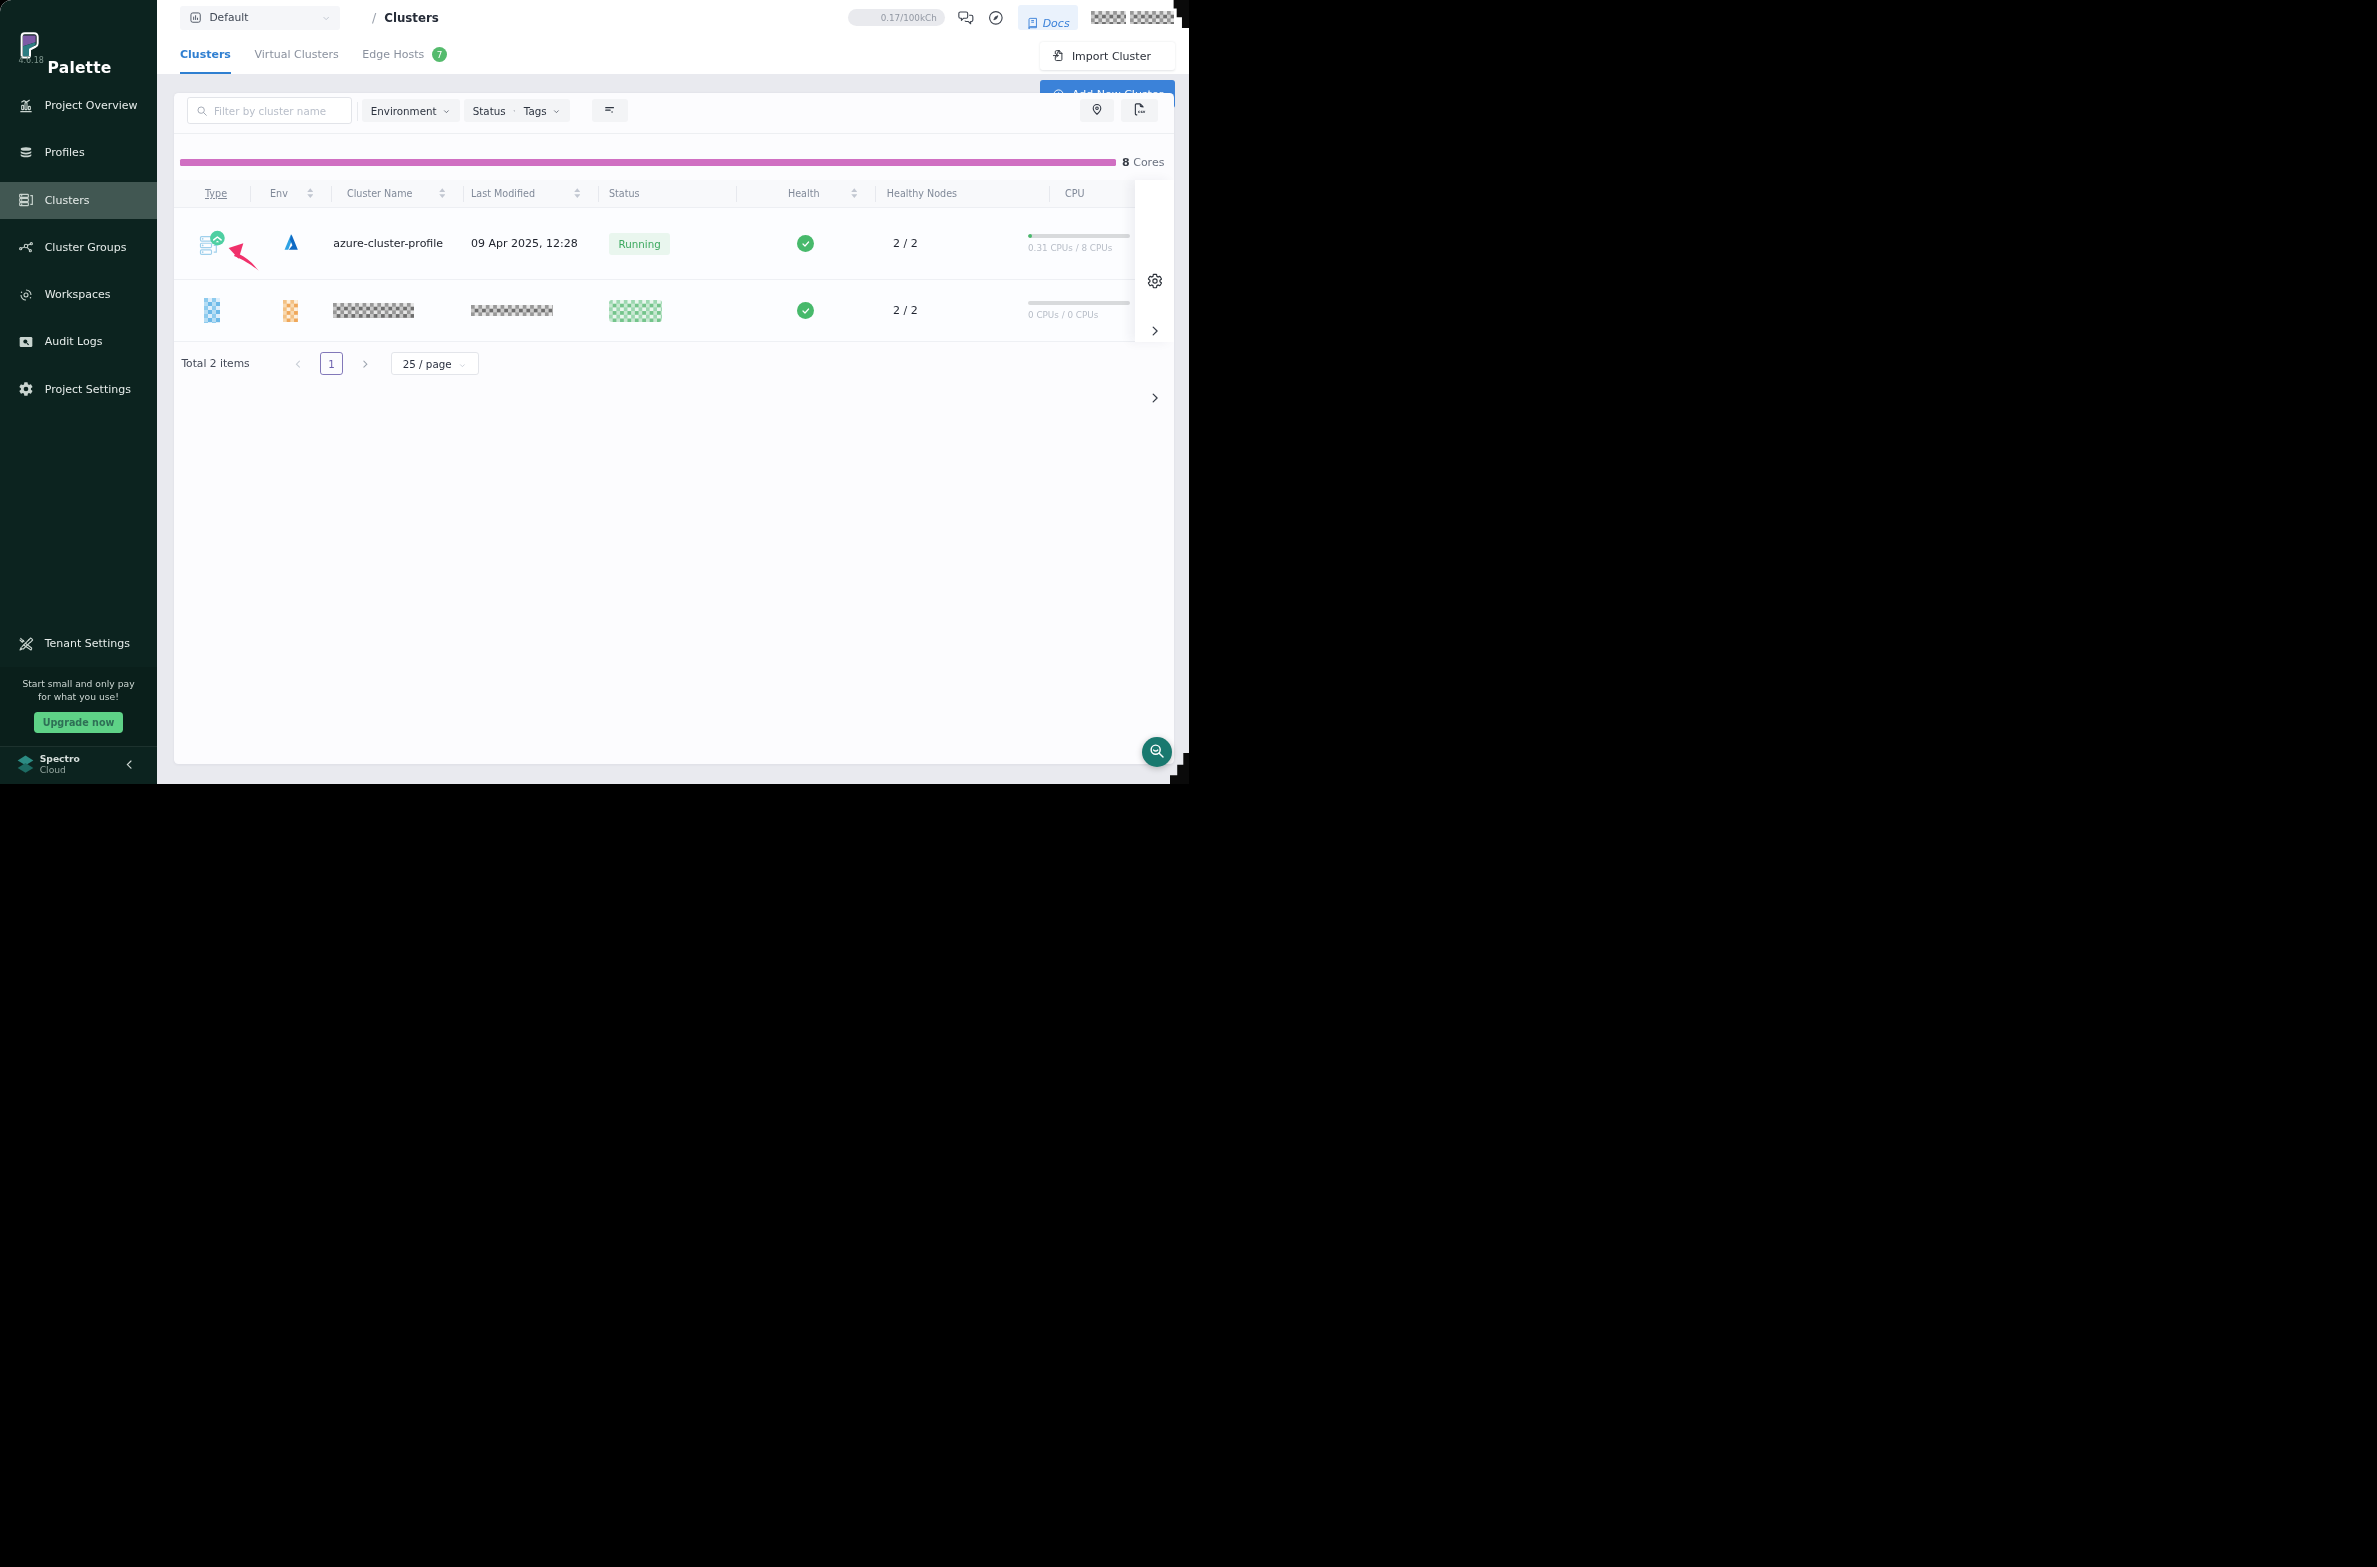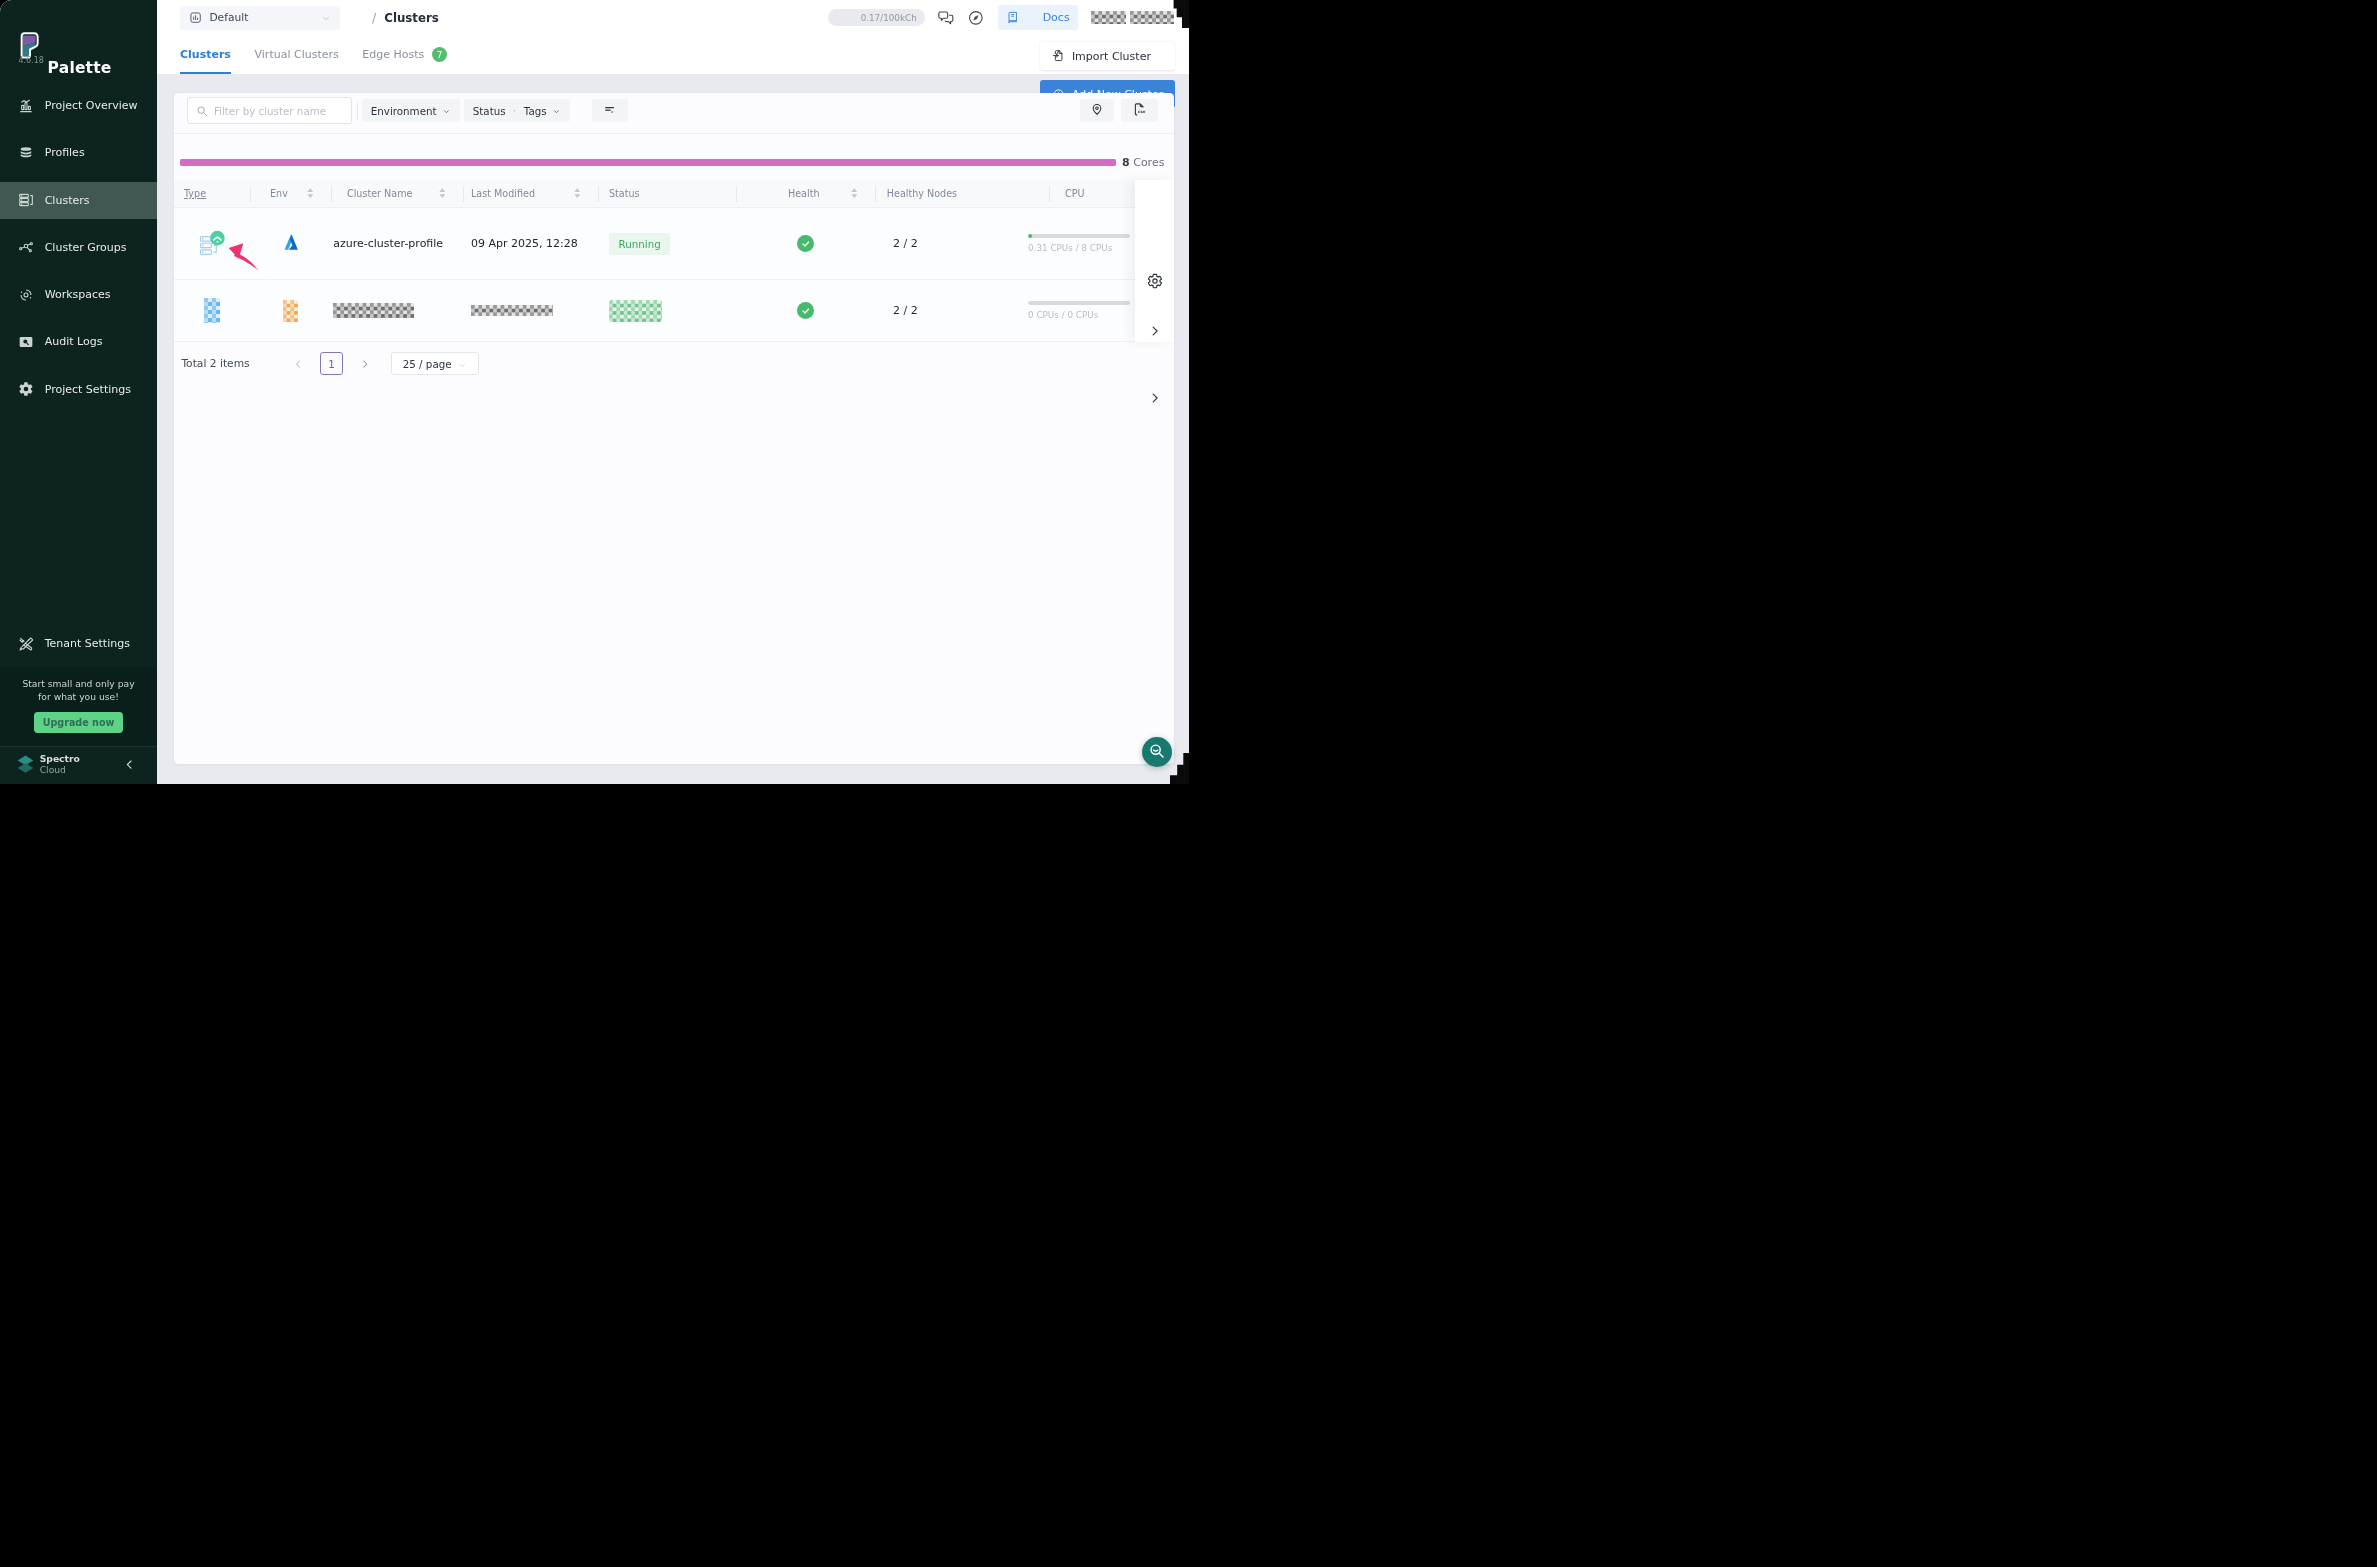--- a/index.html
+++ b/index.html
@@ -33,21 +33,21 @@
   .topbar{position:absolute;left:157px;top:0;right:0;height:35px;background:#fff;display:flex;align-items:center;padding:0 14.7px 0 23px;}
   .proj-select{width:160px;height:24px;background:#f5f6f9;border-radius:2.9px;display:flex;align-items:center;gap:7.4px;padding:0 8.8px;cursor:pointer;}
   .proj-select .ic{width:13.2px;height:13.2px;color:#4a5360;}
   .proj-select .txt{font-size:10.7px;color:#3f4754;flex:1;}
   .proj-select .chev{width:10.3px;height:10.3px;color:#b9c0ca;}
   .crumb-sep{margin-left:32px;color:#9aa1ac;font-size:12.5px;}
   .crumb{margin-left:8px;color:#262c38;font-size:11.8px;font-weight:600;}
   .top-right{margin-left:auto;display:flex;align-items:center;gap:12.5px;}
   .usage-pill{width:97px;height:17.7px;background:#e9eaee;border-radius:9.6px;display:flex;align-items:center;justify-content:flex-end;padding-right:8px;color:#9298a3;font-size:8.8px;}
   .tico{width:17.7px;height:17.7px;color:#3d434e;cursor:pointer;}
-  .docs-btn{height:25px;background:#eaf2fc;border-radius:2.9px;display:flex;align-items:center;gap:23px;padding:0 8.8px;color:#3b82d9;font-size:11px;cursor:pointer;}
+  .docs-btn{height:25px;background:#eaf2fc;border-radius:2.9px;display:flex;align-items:flex-end;gap:3px;padding:0 8.8px;color:#3b82d9;font-size:11px;cursor:pointer;font-style:italic;}
   .docs-btn .ic{width:13.2px;height:13.2px;}
   .px-gray{background:conic-gradient(from 90deg,#6e6e6e 25%,#c9c9c9 0 50%,#989898 0 75%,#e6e6e6 0) 0 0/7.4px 7.4px;}
   .px-blue{background:conic-gradient(from 90deg,#6db9e8 25%,#b5ddf4 0 50%,#8ecbee 0 75%,#ddeefb 0) 0 0/8px 8px;}
   .px-orange{background:conic-gradient(from 90deg,#efa75a 25%,#f8d9b0 0 50%,#f3c184 0 75%,#fdf0dd 0) 0 0/7.4px 7.4px;}
   .px-green{background:conic-gradient(from 90deg,#74c48b 25%,#c8e8d2 0 50%,#9cd8b0 0 75%,#e9f6ee 0) 0 0/7.4px 7.4px;}
   .name-censor1{width:35px;height:12.5px;}
   .name-censor2{width:44px;height:12.5px;margin-left:4.4px;}
 
   
   .tabrow{position:absolute;left:157px;top:35px;right:0;height:39px;background:#fff;display:flex;align-items:center;padding-left:23px;}
@@ -396,21 +396,21 @@
             </svg>
         </span>
       </div>
     </div>
     <div class="filter-hr"></div>
 
     <div class="capacity-bar"></div>
     <div class="capacity-lbl"><b>8</b> <span>Cores</span></div>
 
     <div class="thead">
-      <div class="hcell" style="padding-left:10px;text-decoration:underline;">
+      <div class="hcell" style="padding-left:31px;text-decoration:underline;">
           <span>Type</span>
         </div>
       <div class="hcell" style="padding-left:20px;">
           <span>Env</span>
         <span class="sort">
             <svg viewBox="0 0 12 7" fill="currentColor">
               <path d="M6 0l5.5 7H.5z"></path>
             </svg>
             <svg viewBox="0 0 12 7" fill="currentColor">
               <path d="M6 7 .5 0h11z"></path>

